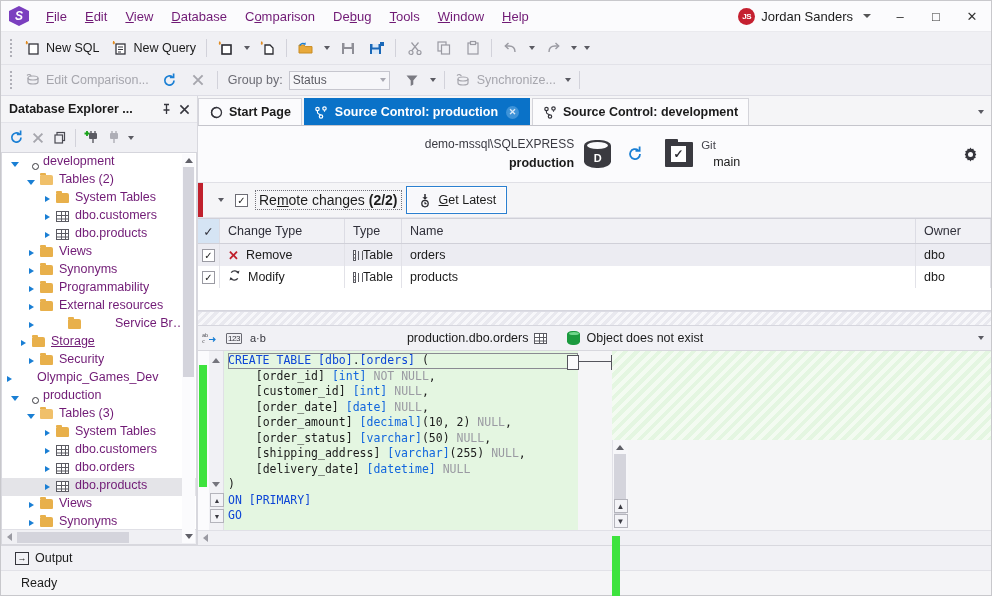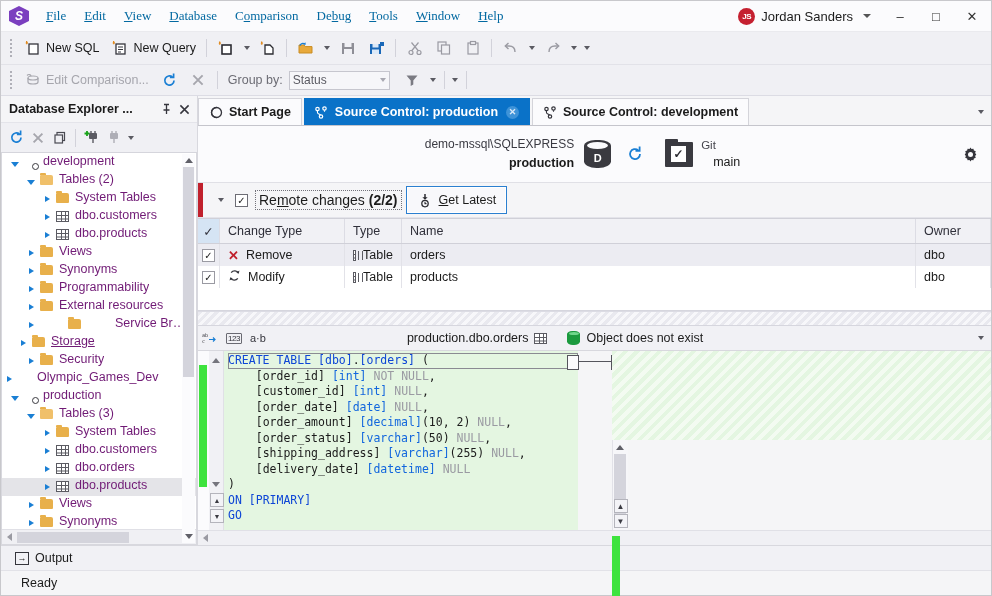--- a/index.html
+++ b/index.html
@@ -8,21 +8,21 @@
     font-family:"Liberation Sans", sans-serif;
     font-size:12px;color:#1b1b1b;background:#f5f5f7;
     -webkit-font-smoothing:antialiased;
   }
   .app{width:992px;height:596px;display:flex;flex-direction:column;border:1px solid #c8c8cc;box-sizing:border-box;background:#f5f5f7;}
 
   
   .menubar{height:30px;display:flex;align-items:center;background:#fbfbfd;border-bottom:1px solid #eaeaee;flex:none;position:relative;}
   .logo{width:20px;height:20px;margin:0 8px 0 8px;flex:none;position:relative;}
   .logo .hex{width:20px;height:20px;background:#7b3fbf;clip-path:polygon(50% 0,100% 25%,100% 75%,50% 100%,0 75%,0 25%);display:flex;align-items:center;justify-content:center;color:#fff;font-size:12px;font-weight:bold;font-style:italic;}
-  .menu-item{padding:4px 9px;font-size:13px;color:#0369a1;white-space:nowrap;cursor:default;font-family:Liberation Serif, serif;}
+  .menu-item{padding:4px 9px;font-size:13px;color:#701a75;white-space:nowrap;cursor:default;}
   .menu-item u{text-decoration:underline;}
   .user-area{margin-left:auto;display:flex;align-items:center;gap:6px;padding-right:4px;}
   .avatar{width:17px;height:17px;border-radius:50%;background:#c52030;color:#fff;font-size:8px;display:flex;align-items:center;justify-content:center;font-weight:bold;letter-spacing:-.3px;}
   .user-name{font-size:13px;}
   .caret-sm{width:0;height:0;border-left:4px solid transparent;border-right:4px solid transparent;border-top:4px solid #555;margin:0 8px 0 4px;}
   .wbtn{width:30px;height:29px;display:flex;align-items:center;justify-content:center;font-size:13px;color:#333;}
 
   
   .toolbar{height:32px;display:flex;align-items:center;background:#f0f0f4;border-bottom:1px solid #e2e2e8;flex:none;padding-left:2px;}
   .toolbar.two{height:30px;border-bottom:1px solid #dcdce4;}
@@ -379,20 +379,30 @@
       <span class="tb-ico">
         <svg width="16" height="16" viewBox="0 0 16 16">
             <path d="M2.5 3.5h11l-4.2 5v4l-2.6 1.4v-5.4z" fill="#7a7a82"></path>
           </svg>
       </span>
     </div>
     <div class="tb-drop">
         <span class="arr"></span>
       </div>
     <div class="tb-sep"></div>
+    <div class="tb-btn dis">
+      <span class="tb-ico">
+        <svg width="16" height="16" viewBox="0 0 16 16">
+            <ellipse cx="8" cy="7" rx="5" ry="2" fill="none" stroke="#a6a6ad" stroke-width="1.2"></ellipse>
+            <path d="M3 7v4c0 1.1 2.2 2 5 2s5-.9 5-2V7" fill="none" stroke="#a6a6ad" stroke-width="1.2"></path>
+            <path d="M2 3.6c1.6-1.8 3.8-1.1 4.4.6" stroke="#a6a6ad" stroke-width="1.1" fill="none"></path>
+          </svg>
+      </span>
+      <span>Synchronize...</span>
+    </div>
     <div class="tb-drop">
         <span class="arr"></span>
       </div>
     <div class="tb-sep"></div>
   </div>
 
   <div class="main">
 
     <div class="sidebar">
       <div class="side-head">

